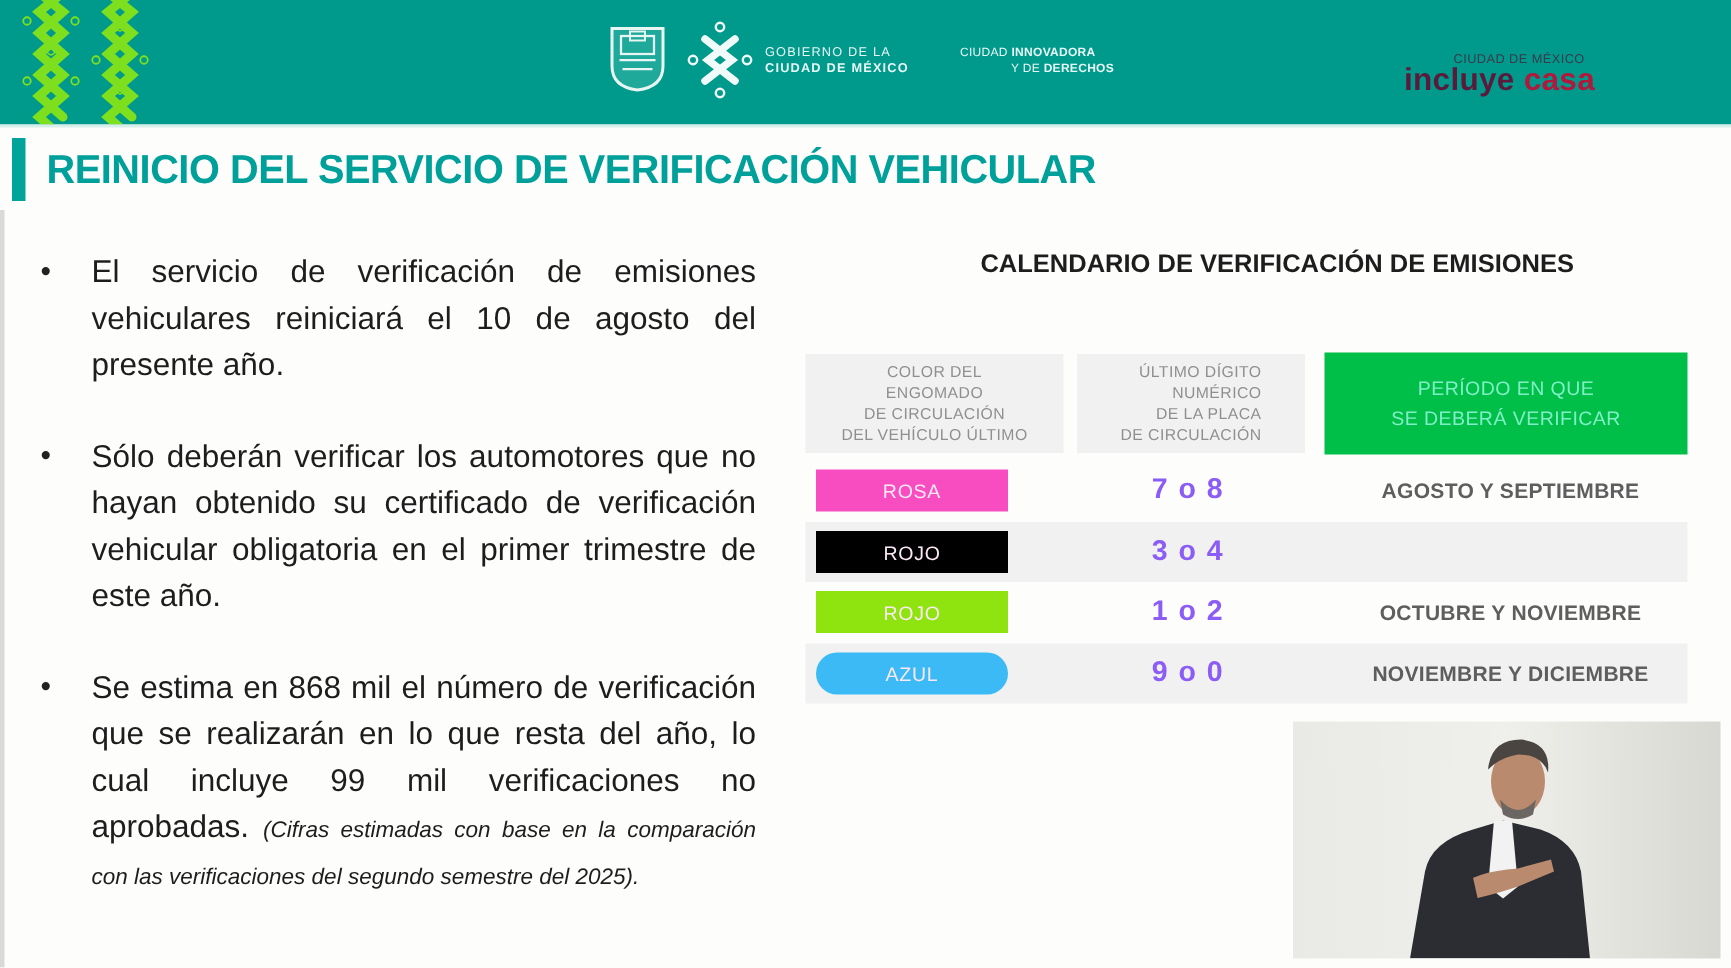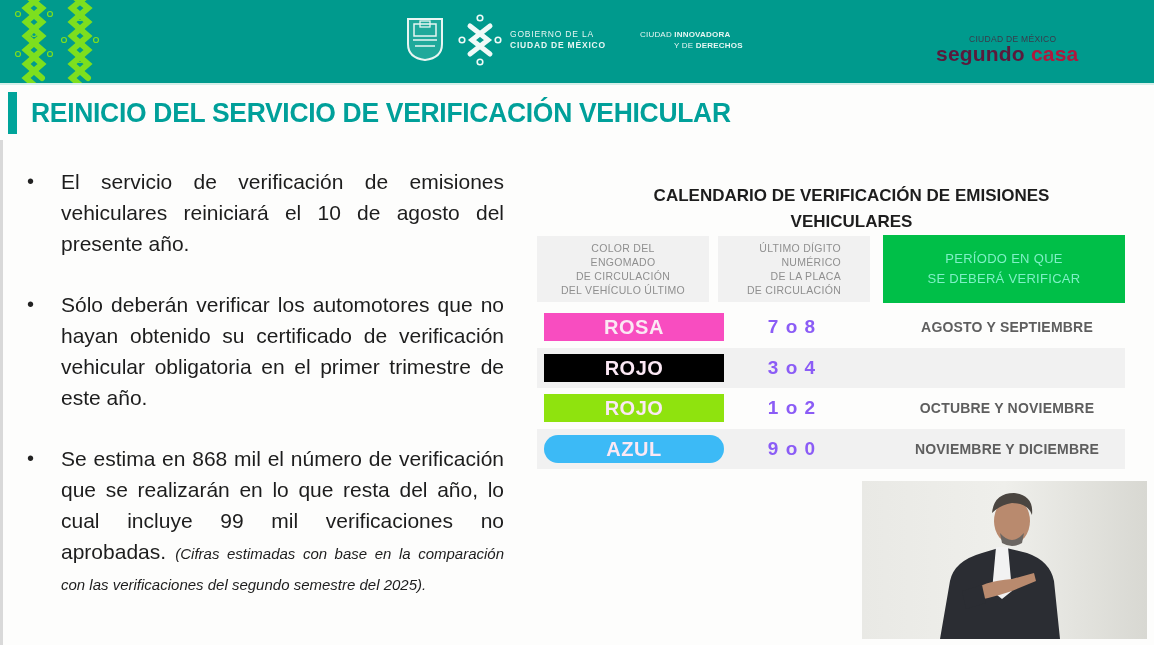--- a/index.html
+++ b/index.html
@@ -30,29 +30,29 @@
   .left-border { position: absolute; left: 0; top: 140px; width: 3px; height: 505px; background: #d9d9d9; }
 
   
   .bullets { position: absolute; left: 24px; top: 166px; width: 480px; }
   .bullet { display: flex; margin-bottom: 30px; }
   .bullet-dot { width: 37px; font-size: 20px; color: #222; line-height: 31px; padding-left: 3px; }
   .bullet-text { flex: 1; font-size: 21px; line-height: 31px; color: #1d1d1d; text-align: justify; }
   .bullet-text .note { font-style: italic; font-size: 15px; line-height: 26px; }
 
   
-  .cal-title { position: absolute; left: 580px; top: 163px; width: 543px; text-align: center; font-size: 17px; font-weight: bold; color: #1d1d1d; line-height: 26px; margin-top: 20px; }
+  .cal-title { position: absolute; left: 580px; top: 163px; width: 543px; text-align: center; font-size: 17px; font-weight: bold; color: #1d1d1d; line-height: 26px; }
   .th { position: absolute; top: 236px; height: 66px; display: flex; align-items: center; justify-content: center; text-align: center; font-size: 10.5px; line-height: 14px; color: #8f8f8f; background: #f1f1f1; letter-spacing: 0.3px; }
   .th1 { left: 537px; width: 172px; }
   .th2 { left: 718px; width: 152px; text-align: right; }
   .th3 { left: 883px; width: 242px; height: 68px; background: #00bf48; color: #7ff0c6; font-size: 13px; line-height: 20px; top: 235px; }
 
   .row { position: absolute; left: 537px; width: 588px; height: 40px; }
   .row.alt { background: #f1f1f1; }
-  .swatch { position: absolute; left: 7px; top: 6px; width: 180px; height: 28px; display: flex; align-items: center; justify-content: center; color: #fbe8f4; font-weight: bold; font-size: 20px; letter-spacing: 0.5px; }
+  .swatch { position: absolute; left: 7px; top: 6px; width: 128px; height: 28px; display: flex; align-items: center; justify-content: center; color: #fbe8f4; font-weight: normal; font-size: 13px; letter-spacing: 0.5px; }
   .digits { position: absolute; left: 200px; width: 110px; top: 0; height: 40px; display: flex; align-items: center; justify-content: center; font-size: 19px; color: #8b5cf6; font-weight: bold; letter-spacing: 1px; }
   .period { position: absolute; left: 352px; width: 236px; top: 0; height: 40px; display: flex; align-items: center; justify-content: center; font-size: 14px; color: #5e5e5e; font-weight: bold; letter-spacing: 0.2px; }
 
   
   .video { position: absolute; left: 862px; top: 481px; width: 285px; height: 158px; background: linear-gradient(90deg, #e9e9e5 0%, #efefeb 50%, #d8d8d2 100%); overflow: hidden; }
 </style>
 </head>
 <body>
 
 <div class="header">
@@ -102,21 +102,21 @@
   </div>
 
   <div class="slogan">
     <div><span>CIUDAD </span><b>INNOVADORA</b></div>
     <div class="row2"><span>Y DE </span><b>DERECHOS</b></div>
   </div>
 
   <div class="brand">
     <div class="brand-top">CIUDAD DE MÉXICO</div>
     <div class="brand-main">
-      <span class="w1">segundo</span>
+      <span class="w1">incluye</span>
       <span class="w2">casa</span>
     </div>
   </div>
 </div>
 <div class="header-bottom"></div>
 
 <div class="title-bar"></div>
 <h1 class="title">REINICIO DEL SERVICIO DE VERIFICACIÓN VEHICULAR</h1>
 <div class="left-border"></div>
 
@@ -130,21 +130,20 @@
     <div class="bullet-text">Sólo deberán verificar los automotores que no hayan obtenido su certificado de verificación vehicular obligatoria en el primer trimestre de este año.</div>
   </div>
   <div class="bullet">
     <div class="bullet-dot">•</div>
     <div class="bullet-text"><span>Se estima en 868 mil el número de verificación que se realizarán en lo que resta del año, lo cual incluye 99 mil verificaciones no aprobadas. </span><span class="note">(Cifras estimadas con base en la comparación con las verificaciones del segundo semestre del 2025).</span></div>
   </div>
 </div>
 
 <div class="cal-title">
   <div>CALENDARIO DE VERIFICACIÓN DE EMISIONES</div>
-  <div>VEHICULARES</div>
 </div>
 
 <div class="th th1">
   <div>
     <div>COLOR DEL</div>
     <div>ENGOMADO</div>
     <div>DE CIRCULACIÓN</div>
     <div>DEL VEHÍCULO ÚLTIMO</div>
   </div>
 </div>

